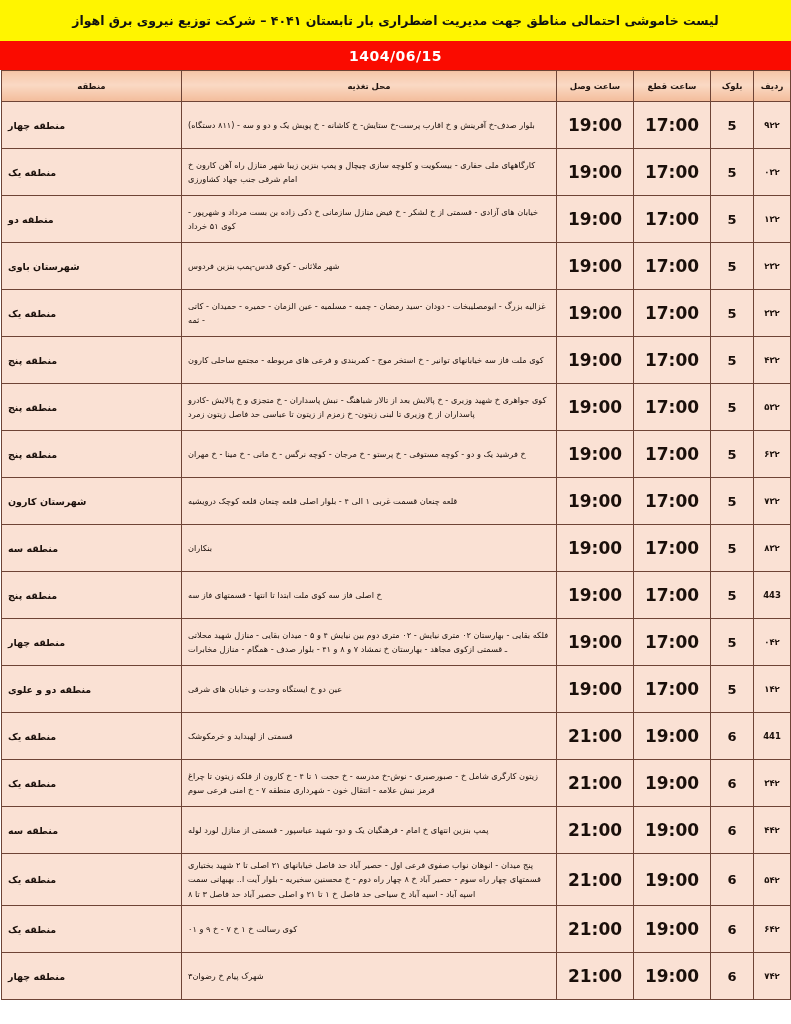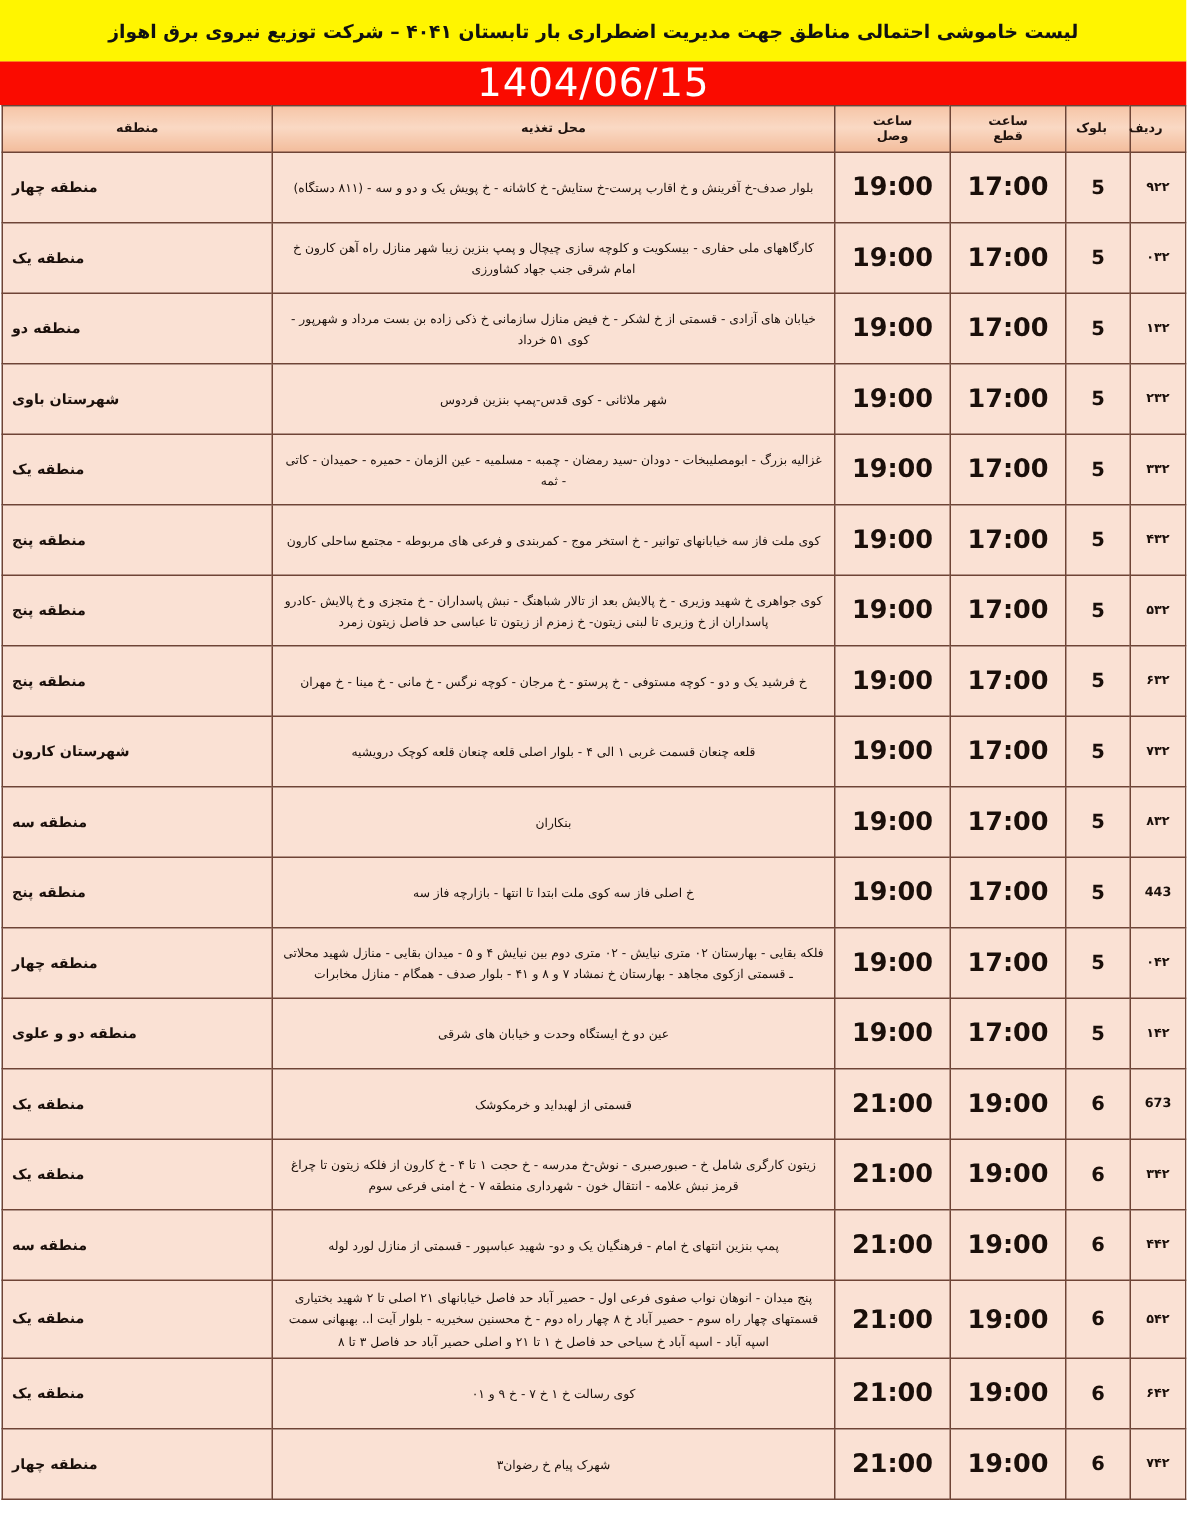--- a/index.html
+++ b/index.html
@@ -43,22 +43,22 @@
 
   
   .date-bar {
     background: #FA0B00;
     height: 29px;
     display: flex;
     align-items: center;
     justify-content: center;
   }
   .date-bar .date-text {
-    font-size: 26px;
-    font-weight: normal;
+    font-size: 14px;
+    font-weight: bold;
     color: #ffffff;
     letter-spacing: 0.5px;
   }
 
   
   .table-wrap {
     flex: 1 1 auto;
     padding: 0 1px 1px 1px;
     box-sizing: border-box;
     background: #ffffff;
@@ -77,21 +77,21 @@
   table.outage col.c-zone  { width: 180px; }
 
   table.outage th {
     background: linear-gradient(to bottom, #F6C6A8 0%, #FAD9C4 45%, #F3BC9B 100%);
     border: 1px solid #6E4436;
     height: 26px;
     font-size: 8.5px;
     font-weight: bold;
     color: #20130E;
     text-align: center;
-    padding: 2px 15px;
+    padding: 2px 3px;
     direction: rtl;
     unicode-bidi: bidi-override;
   }
   table.outage td {
     background: #FAE1D4;
     border: 1px solid #6E4436;
     padding: 4px 6px;
     vertical-align: middle;
     color: #1a0f0a;
   }
@@ -107,21 +107,21 @@
   td.cell-block {
     font-size: 13px;
     font-weight: bold;
   }
   td.cell-off, td.cell-on {
     font-size: 17px;
     font-weight: bold;
     letter-spacing: 0px;
   }
   td.cell-addr {
-    text-align: center;
+    text-align: left;
     font-size: 8.2px;
     line-height: 1.75;
     direction: rtl;
     unicode-bidi: bidi-override;
     padding: 5px 10px;
   }
   td.cell-zone {
     text-align: left;
     font-size: 9.5px;
     font-weight: bold;
@@ -242,41 +242,41 @@
             <td class="cell-off">17:00</td>
             <td class="cell-on">19:00</td>
             <td class="cell-addr">بنکاران</td>
             <td class="cell-zone">منطقه سه</td>
           </tr>
           <tr class="data-row">
             <td class="cell-row">344</td>
             <td class="cell-block">5</td>
             <td class="cell-off">17:00</td>
             <td class="cell-on">19:00</td>
-            <td class="cell-addr">خ اصلی فاز سه کوی ملت ابتدا تا انتها - بازارچه فاز سه</td>
+            <td class="cell-addr">خ اصلی فاز سه کوی ملت ابتدا تا انتها - قسمتهای فاز سه</td>
             <td class="cell-zone">منطقه پنج</td>
           </tr>
           <tr class="data-row">
             <td class="cell-row">۲۴۰</td>
             <td class="cell-block">5</td>
             <td class="cell-off">17:00</td>
             <td class="cell-on">19:00</td>
             <td class="cell-addr">فلکه بقایی - بهارستان ۲۰ متری نیایش - ۲۰ متری دوم بین نیایش ۴ و ۵ - میدان بقایی - منازل شهید محلاتی ـ قسمتی ازکوی مجاهد - بهارستان خ نمشاد ۷ و ۸ و ۱۴ - بلوار صدف - همگام - منازل مخابرات</td>
             <td class="cell-zone">منطقه چهار</td>
           </tr>
           <tr class="data-row">
             <td class="cell-row">۲۴۱</td>
             <td class="cell-block">5</td>
             <td class="cell-off">17:00</td>
             <td class="cell-on">19:00</td>
             <td class="cell-addr">عین دو خ ایستگاه وحدت و خیابان های شرقی</td>
             <td class="cell-zone">منطقه دو و علوی</td>
           </tr>
           <tr class="data-row">
-            <td class="cell-row">376</td>
+            <td class="cell-row">144</td>
             <td class="cell-block">6</td>
             <td class="cell-off">19:00</td>
             <td class="cell-on">21:00</td>
             <td class="cell-addr">قسمتی از لهبداید و خرمکوشک</td>
             <td class="cell-zone">منطقه یک</td>
           </tr>
           <tr class="data-row">
             <td class="cell-row">۲۴۳</td>
             <td class="cell-block">6</td>
             <td class="cell-off">19:00</td>

